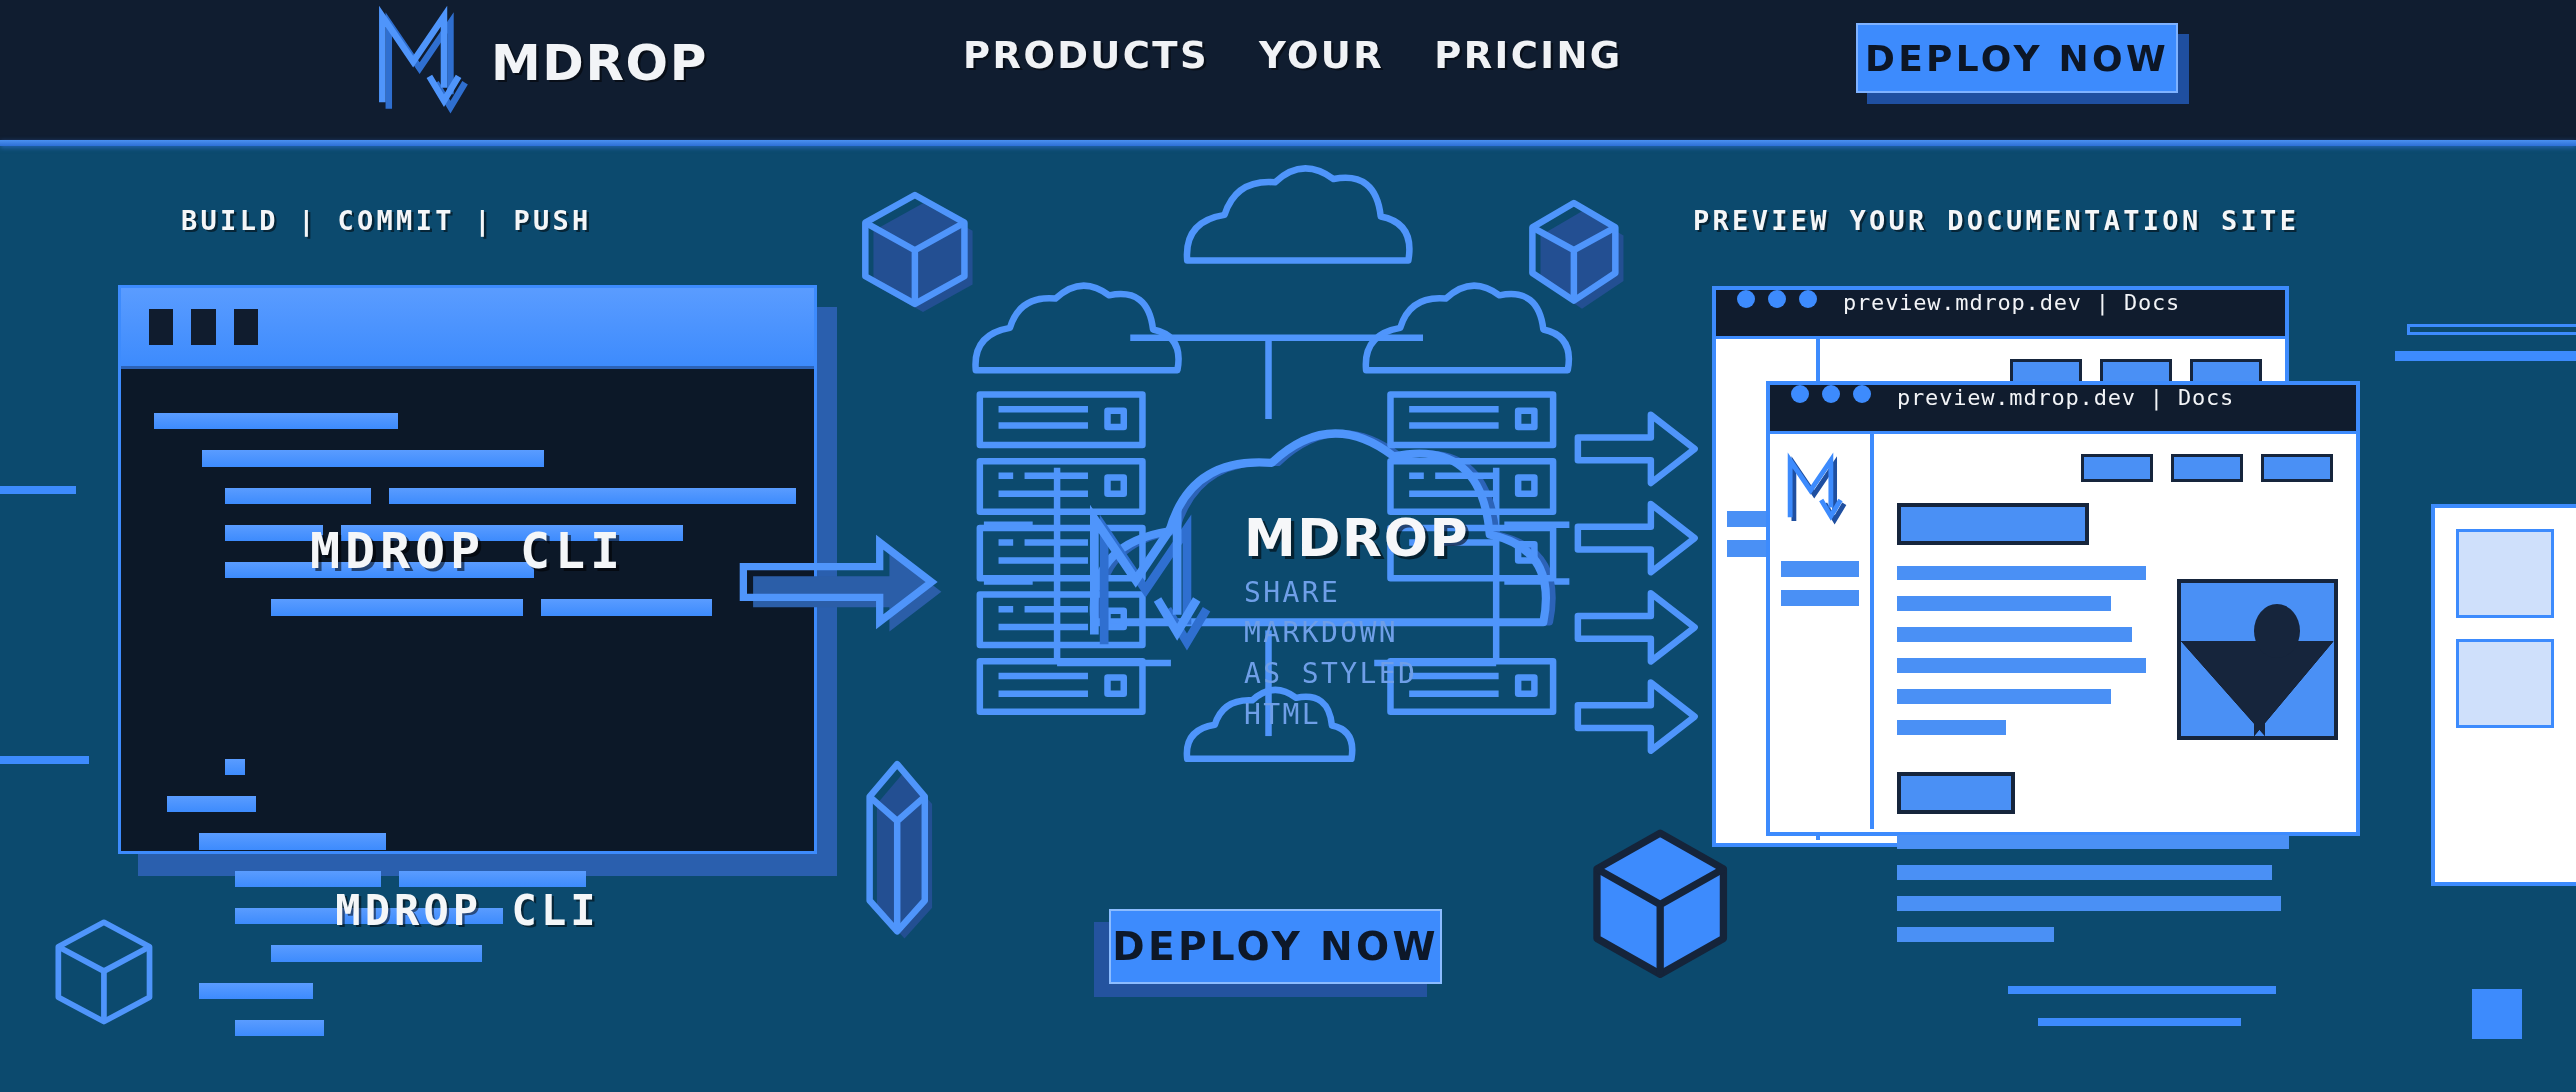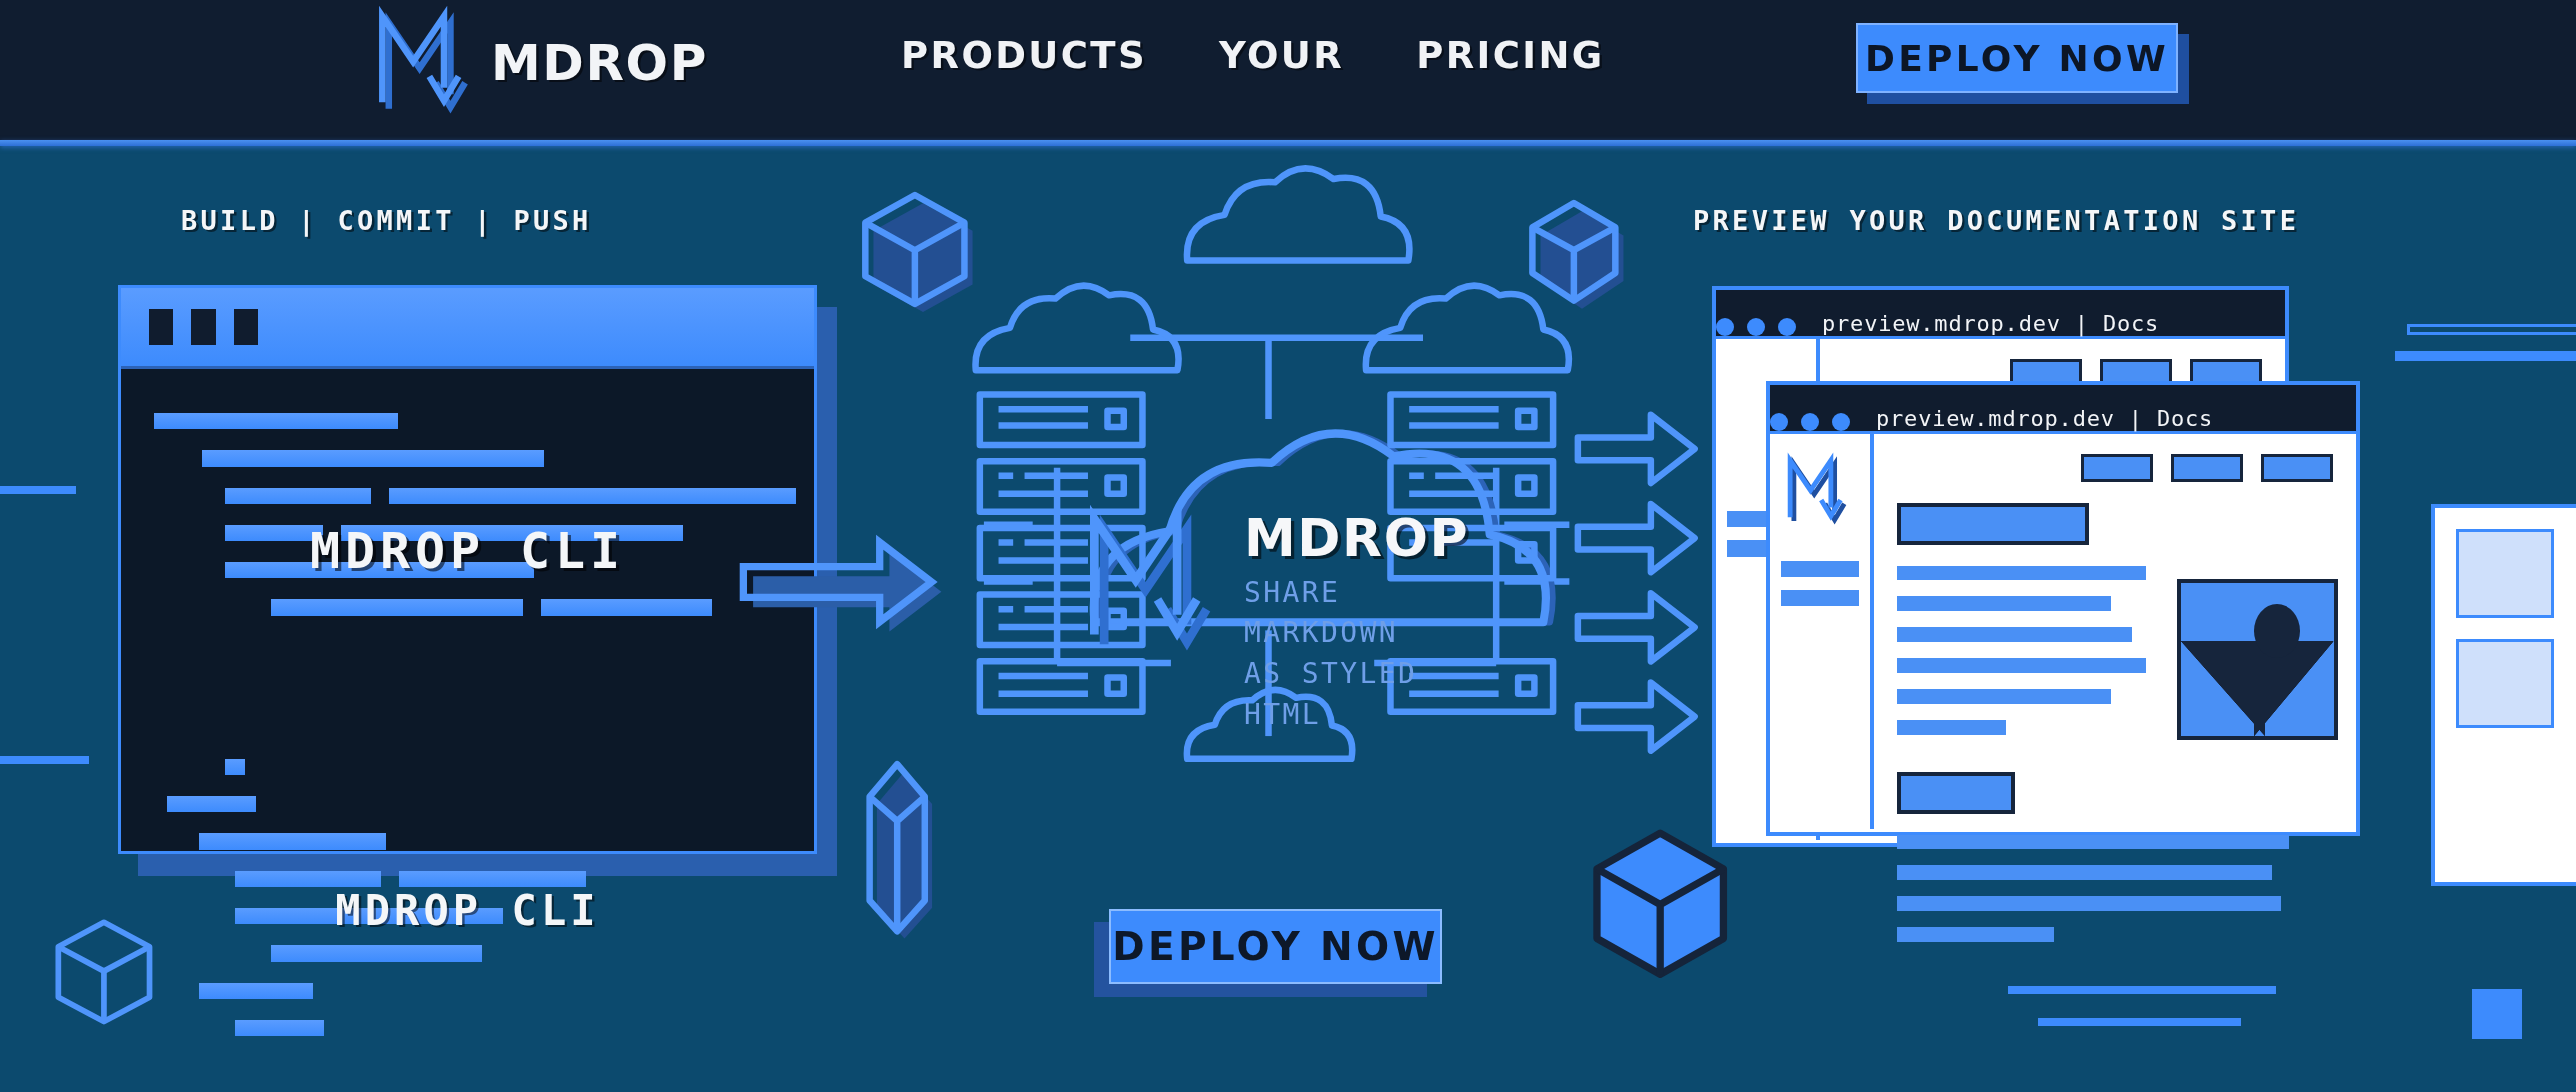--- a/index.html
+++ b/index.html
@@ -21,21 +21,21 @@
     background: linear-gradient(180deg,#4a90f0 0%,#2d6fd6 100%);
     box-shadow: 0 1.6px 4.9px rgba(60,130,246,.55);
   }
   .brand { position: absolute; left: 379px; top: 13px; display: flex; align-items: center; gap: 21px; }
   .brand-mark { width: 91px; height: 99px; position: relative; }
   .brand-name {
     font-size: 50px; font-weight: 700; color: #f2f4f7; letter-spacing: 1.6px;
     font-family: "DejaVu Sans", "Liberation Sans", sans-serif;
     text-shadow: 2.4px 2.4px 0 rgba(0,0,0,.5);
   }
-  .nav { position: absolute; left: 901px; top: 34px; display: flex; gap: 72px; text-align: center; }
+  .nav { position: absolute; left: 963px; top: 34px; display: flex; gap: 50px; text-align: center; }
   .nav-item {
     font-size: 37px; font-weight: 700; color: #f0f2f5; letter-spacing: 2.4px;
     font-family: "DejaVu Sans", "Liberation Sans", sans-serif;
     text-shadow: 2.4px 2.4px 0 rgba(0,0,0,.45); cursor: pointer;
   }
   .cta-wrap { position: absolute; left: 1856px; top: 23px; }
   .cta-shadow {
     position: absolute; left: 11.4px; top: 11.4px; width: 322px; height: 70px;
     background: #1f4fa0;
   }
@@ -109,22 +109,22 @@
   .deploy2 {
     position: relative; width: 333px; height: 75px; background: #3d8bfd; border: 2.4px solid #8cbcff;
     display: flex; align-items: center; justify-content: center;
     color: #0d1829; font-size: 39px; font-weight: 700; letter-spacing: 3.3px;
     font-family: "DejaVu Sans","Liberation Sans",sans-serif; cursor: pointer;
   }
 
   
   .win { position: absolute; background: #fff; border: 4.1px solid #3d8bfd; }
   .win-bar {
-    height: 49px; background: #101c2e; display: flex; align-items: flex-end;
-    gap: 13px; border-bottom: 3.3px solid #3d8bfd;
+    height: 49px; background: #101c2e; display: flex; align-items: flex-start;
+    gap: 13px; padding-left: 21px; border-bottom: 3.3px solid #3d8bfd;
   }
   .win-dot { width: 18px; height: 18px; border-radius: 50%; background: #3d8bfd; }
   .win-url {
     color: #f2f4f7; font-size: 22px; letter-spacing: 0.8px; margin-left: 13px;
     font-family: "DejaVu Sans Mono","Liberation Mono",monospace; white-space: nowrap;
   }
   .win-body { display: flex; height: calc(100% - 52px); background:#fff; }
   .win-side { width: 104px; border-right: 4.1px solid #3d8bfd; padding: 18px 11.4px; }
   .side-pill { height: 16.3px; background: #4a90f5; margin-bottom: 13px; }
   .win-main { flex: 1; padding: 19.5px 23px; position: relative; }

